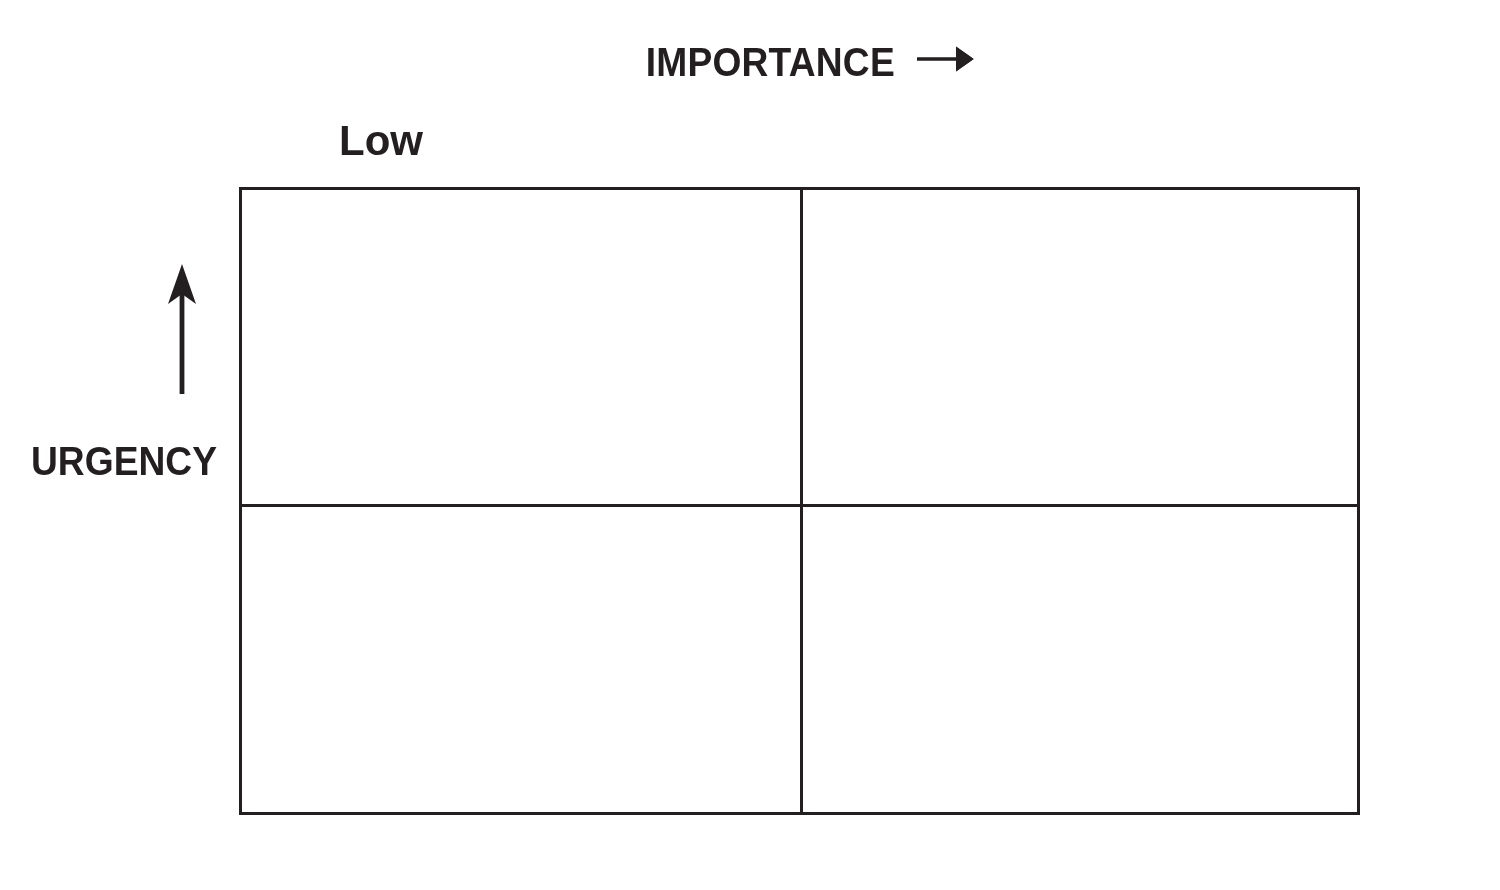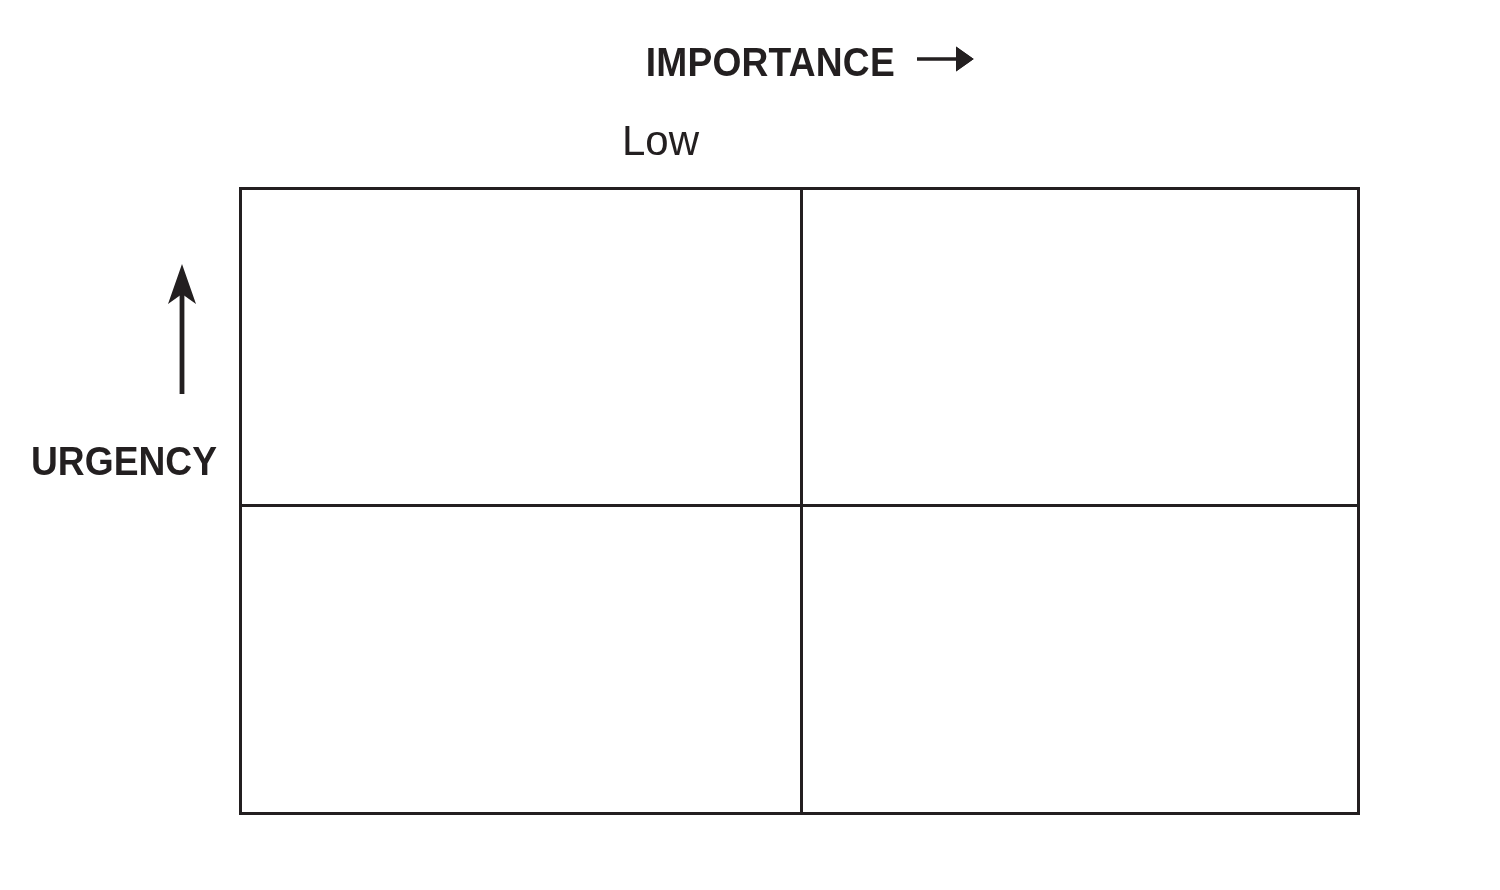--- a/index.html
+++ b/index.html
@@ -45,24 +45,24 @@
     display: inline-block;
     margin-left: 12px;
     vertical-align: 0.04em;
   }
 
   
   .col-head {
     position: absolute;
     top: 120px;
     font-size: 42px;
-    font-weight: 400;
+    font-weight: 700;
     line-height: 1;
     color: #231f20;
-    text-align: right;
+    text-align: left;
     white-space: nowrap;
   }
   .col-head.low  { left: 339px; width: 360px; }
   .col-head.high { left: 908px; width: 360px; }
 
   
   .axis-title-y {
     position: absolute;
     left: 31px;
     top: 441px;

